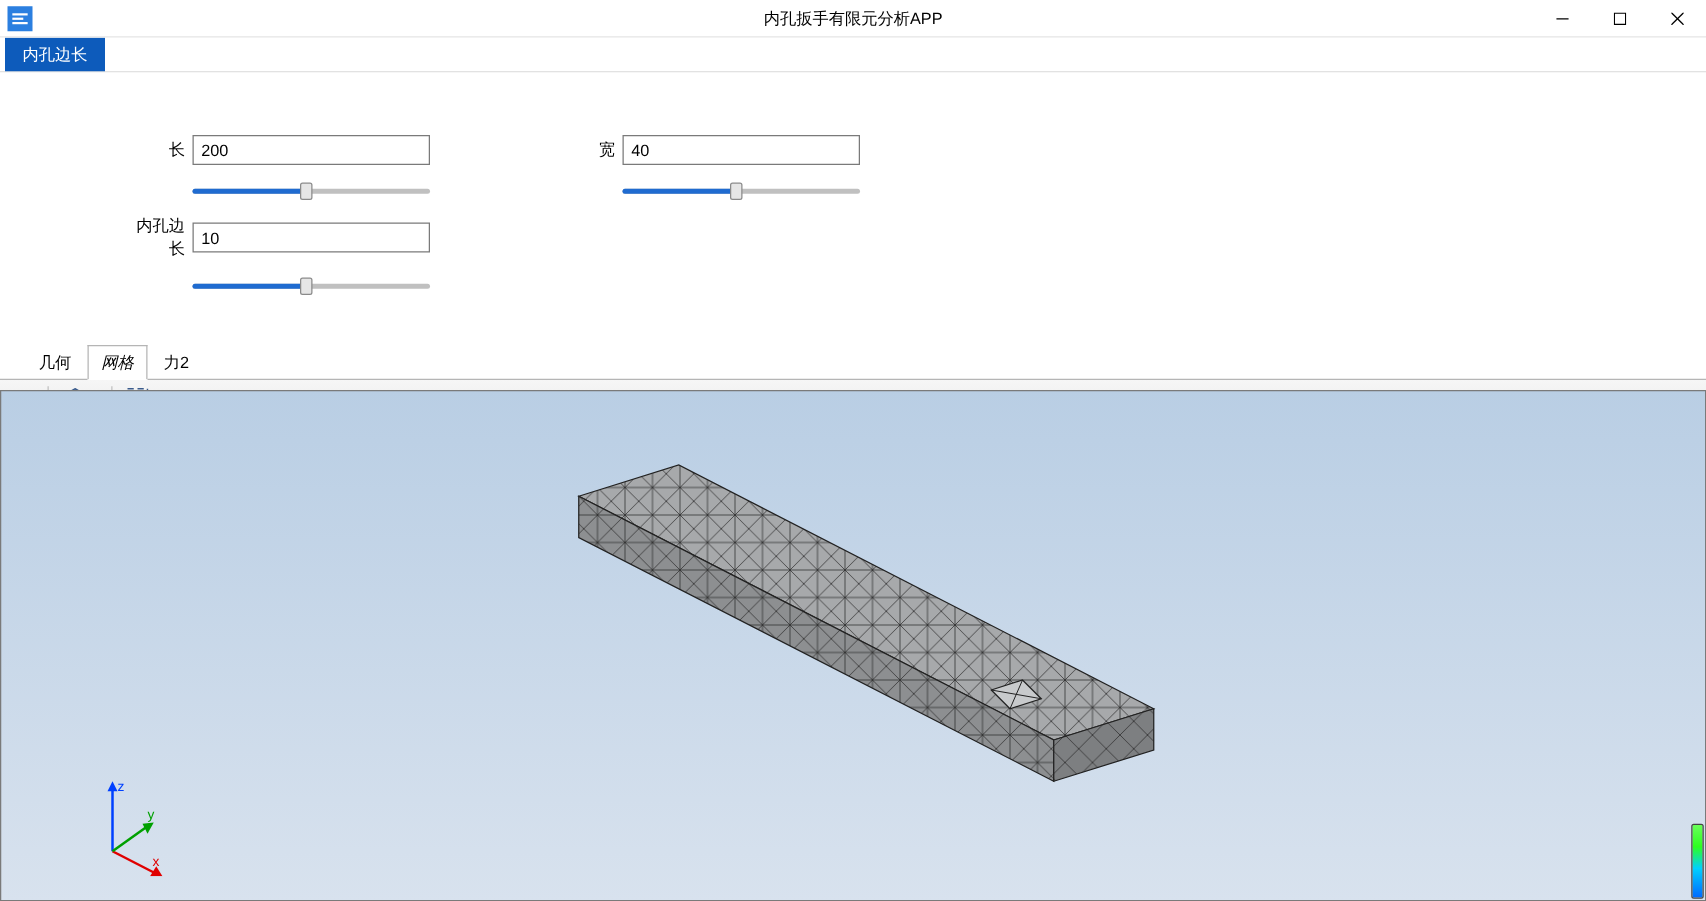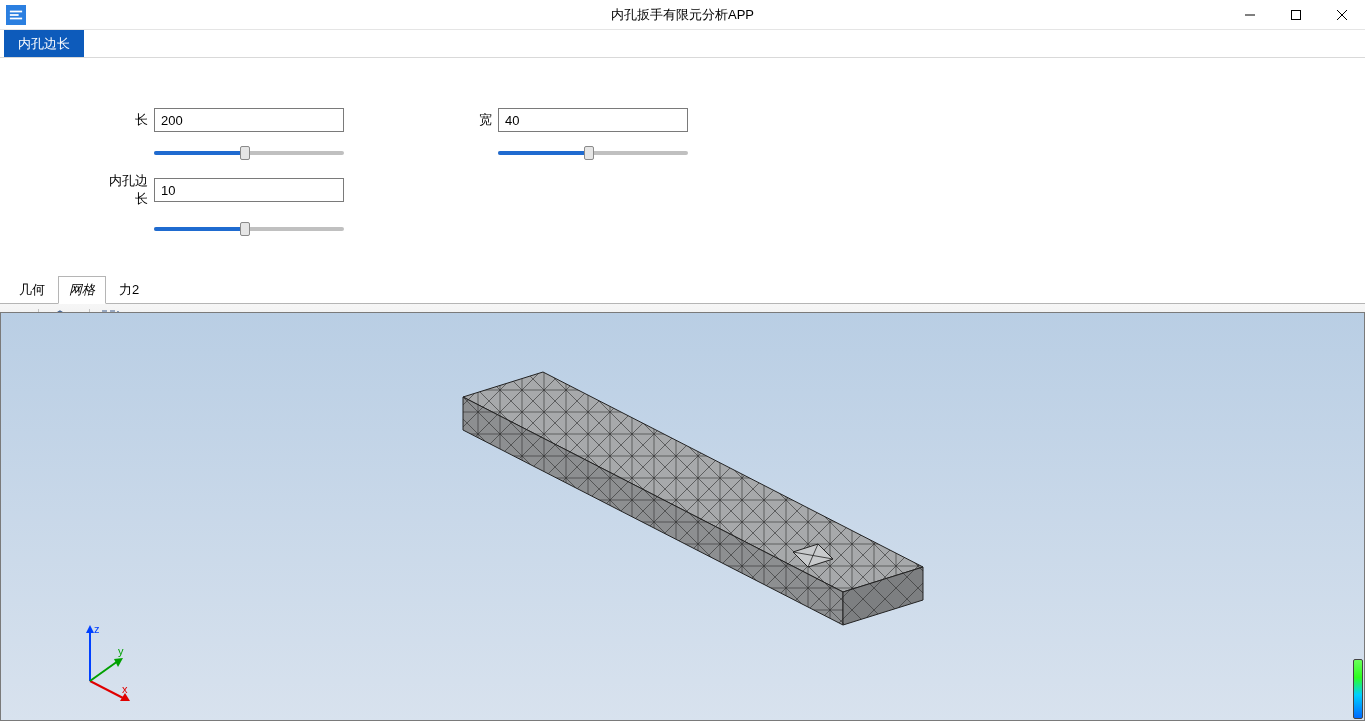--- a/index.html
+++ b/index.html
@@ -25,21 +25,21 @@
   .param-group.right { margin-left: 100px; }
   .param-line { display: flex; align-items: center; }
   .param-label { width: 54px; text-align: right; padding-right: 6px; font-size: 13px; }
   .param-input { width: 190px; height: 24px; border: 1px solid #7a7a7a; padding: 2px 6px; font-size: 13px; }
   .param-slider-wrap { margin-left: 54px; margin-top: 14px; width: 190px; position: relative; height: 14px;}
   .slider-track { position: absolute; left: 0; right: 0; top: 5px; height: 4px; background: #c0c0c0; border-radius: 2px;}
   .slider-fill { position: absolute; left: 0; top: 5px; height: 4px; background: #1f6bd0; border-radius: 2px;}
   .slider-thumb { position: absolute; top: 0; width: 10px; height: 14px; background: #e6e6e6; border: 1px solid #8a8a8a; border-radius: 2px; transform: translateX(-50%);}
 
   
-  .tabs { display: flex; align-items: flex-end; height: 26px; padding-left: 8px; background: #fff; border-bottom: 1px solid #b5b5b5; }
+  .tabs { display: flex; align-items: flex-end; height: 26px; padding-left: 20px; background: #fff; border-bottom: 1px solid #b5b5b5; }
   .tab { padding: 4px 10px; font-size: 13px; cursor: pointer; border: 1px solid transparent; border-bottom: none; margin-right: 2px; }
   .tab.active { background: #fff; border: 1px solid #b5b5b5; border-bottom: 1px solid #fff; position: relative; top: 1px; font-style: italic; }
 
   
   .toolbar { display: flex; align-items: center; height: 30px; background: linear-gradient(#f6f6f6,#ececec); border-bottom: 1px solid #c0c0c0; padding: 0 6px; gap: 8px; }
   .tool-btn { width: 24px; height: 24px; display: flex; align-items: center; justify-content: center; border-radius: 3px; cursor: pointer;}
   .tool-dd { display: flex; align-items: center; gap: 2px; padding: 0 4px; height: 24px; border-radius: 3px; cursor: pointer;}
   .tool-sep { width: 1px; height: 20px; background: #c0c0c0; }
   .caret { width: 0; height: 0; border-left: 3px solid transparent; border-right: 3px solid transparent; border-top: 4px solid #555; }
 

